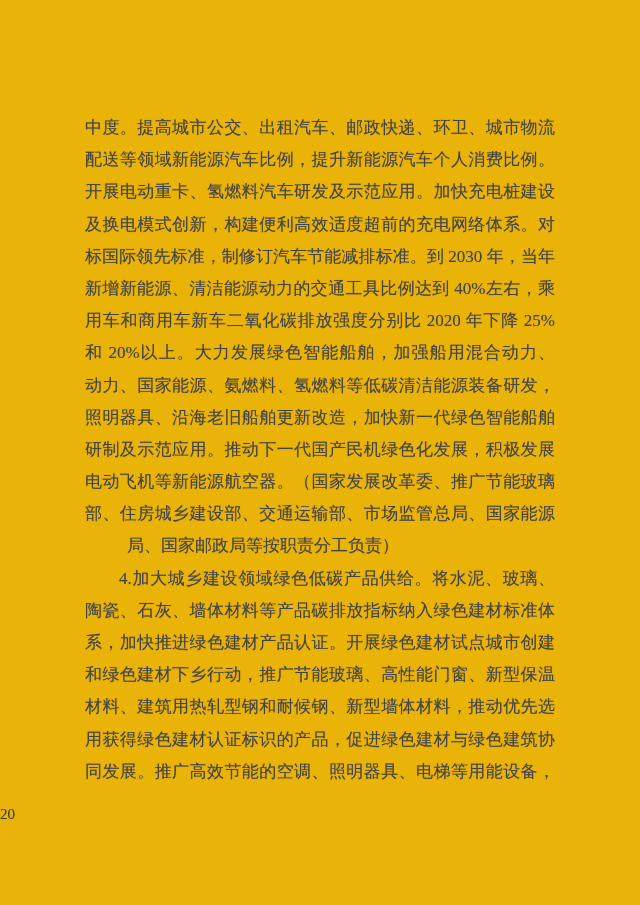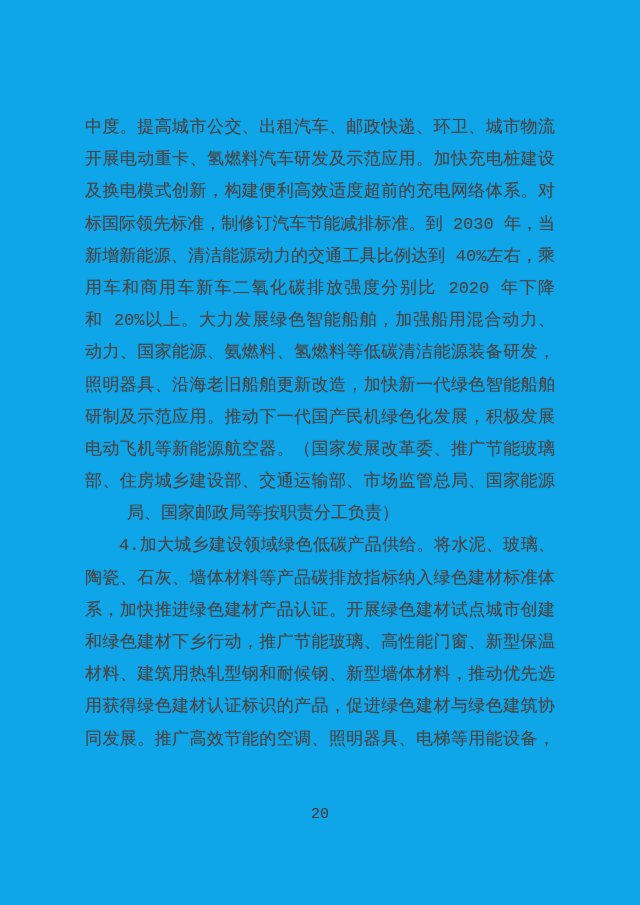--- a/index.html
+++ b/index.html
@@ -9,22 +9,22 @@
   body {
     width: 640px;
     height: 905px;
     background: #f4f4f4;
     overflow: hidden;
   }
   .page {
     position: relative;
     width: 640px;
     height: 905px;
-    background: #0ea5e9;
-    font-family: Liberation Mono, monospace;
+    background: #eab308;
+    font-family: Liberation Serif, serif;
   }
   .text-block {
     position: absolute;
     left: 85px;
     top: 112px;
     width: 470px;
   }
   .line {
     height: 32.2px;
     line-height: 32.2px;
@@ -41,32 +41,33 @@
     margin-left: 42px;
   }
   .line.indent {
     text-indent: 34px;
   }
   .page-number {
     position: absolute;
     left: 0;
     top: 806px;
     width: 640px;
-    text-align: center;
+    text-align: left;
     font-size: 15px;
     color: #3d3d3d;
     text-shadow: 0 0 0.6px rgba(90, 90, 90, 0.5);
   }
 </style>
 </head>
 <body>
 
 <div class="page">
   <div class="text-block">
     <div class="line">中度。提高城市公交、出租汽车、邮政快递、环卫、城市物流</div>
+    <div class="line">配送等领域新能源汽车比例，提升新能源汽车个人消费比例。</div>
     <div class="line">开展电动重卡、氢燃料汽车研发及示范应用。加快充电桩建设</div>
     <div class="line">及换电模式创新，构建便利高效适度超前的充电网络体系。对</div>
     <div class="line">标国际领先标准，制修订汽车节能减排标准。到 2030 年，当年</div>
     <div class="line">新增新能源、清洁能源动力的交通工具比例达到 40%左右，乘</div>
     <div class="line">用车和商用车新车二氧化碳排放强度分别比 2020 年下降 25%</div>
     <div class="line">和 20%以上。大力发展绿色智能船舶，加强船用混合动力、LNG</div>
     <div class="line">动力、国家能源、氨燃料、氢燃料等低碳清洁能源装备研发，</div>
     <div class="line">照明器具、沿海老旧船舶更新改造，加快新一代绿色智能船舶</div>
     <div class="line">研制及示范应用。推动下一代国产民机绿色化发展，积极发展</div>
     <div class="line">电动飞机等新能源航空器。（国家发展改革委、推广节能玻璃</div>

